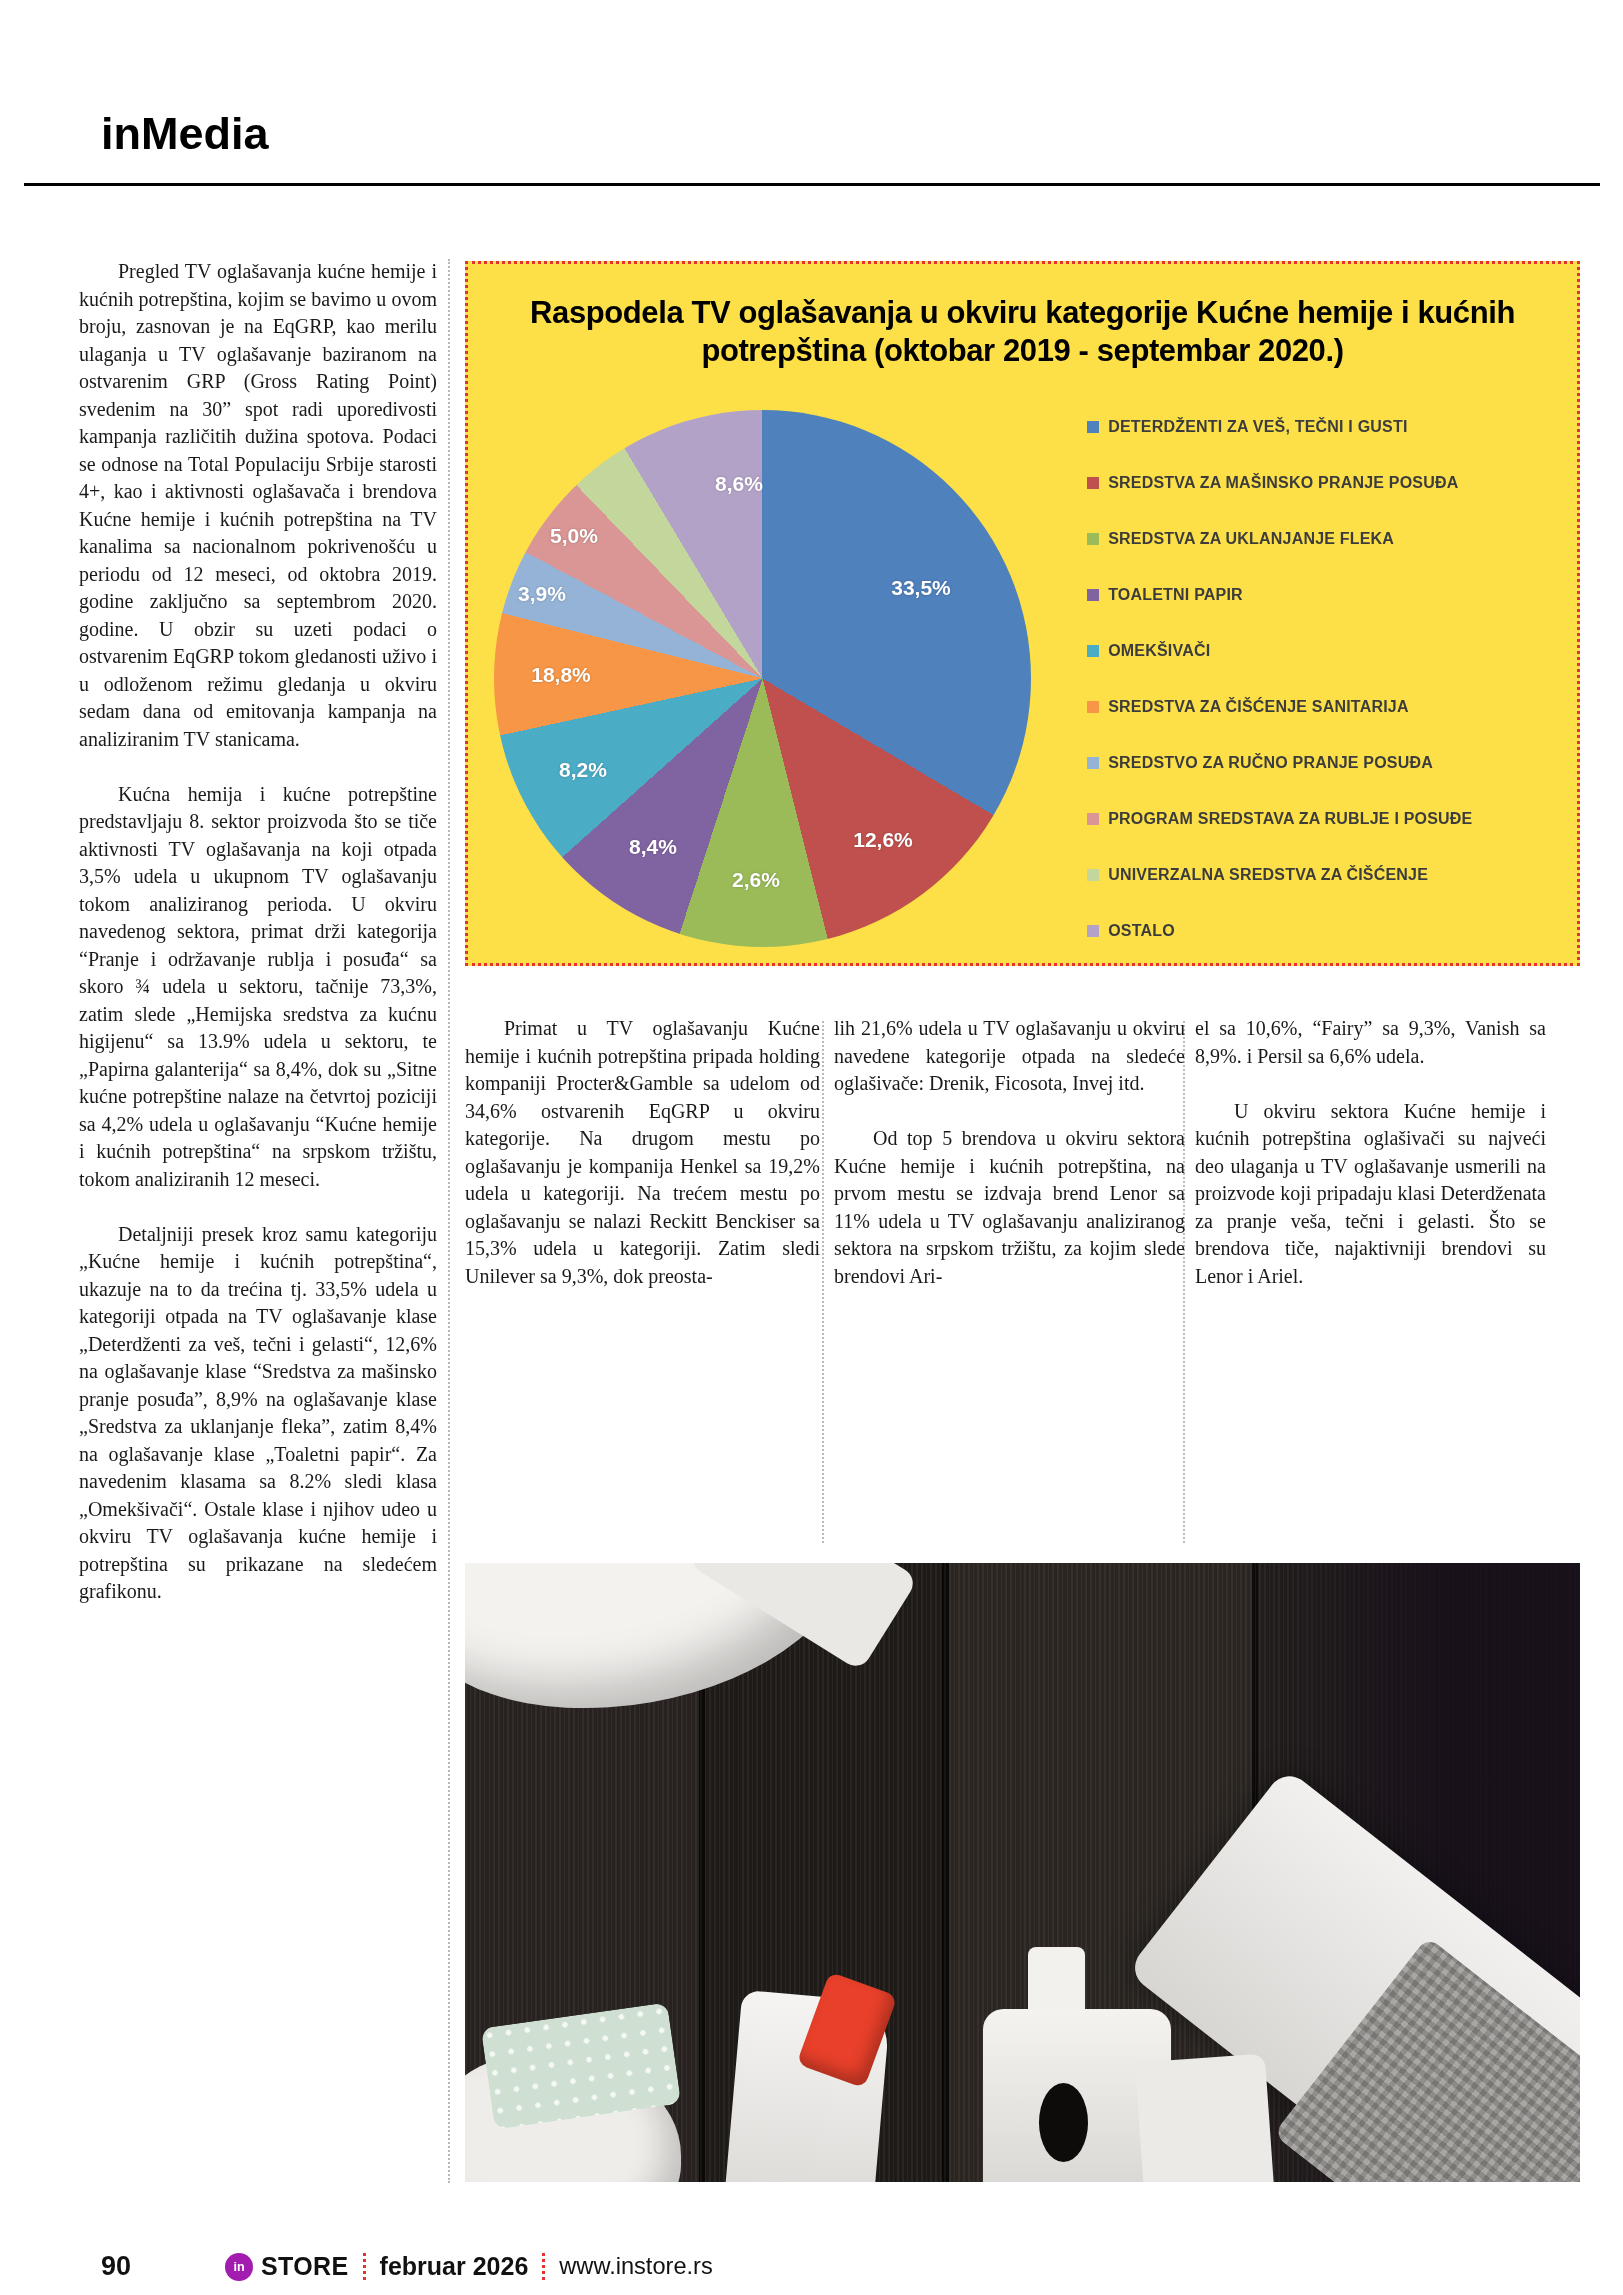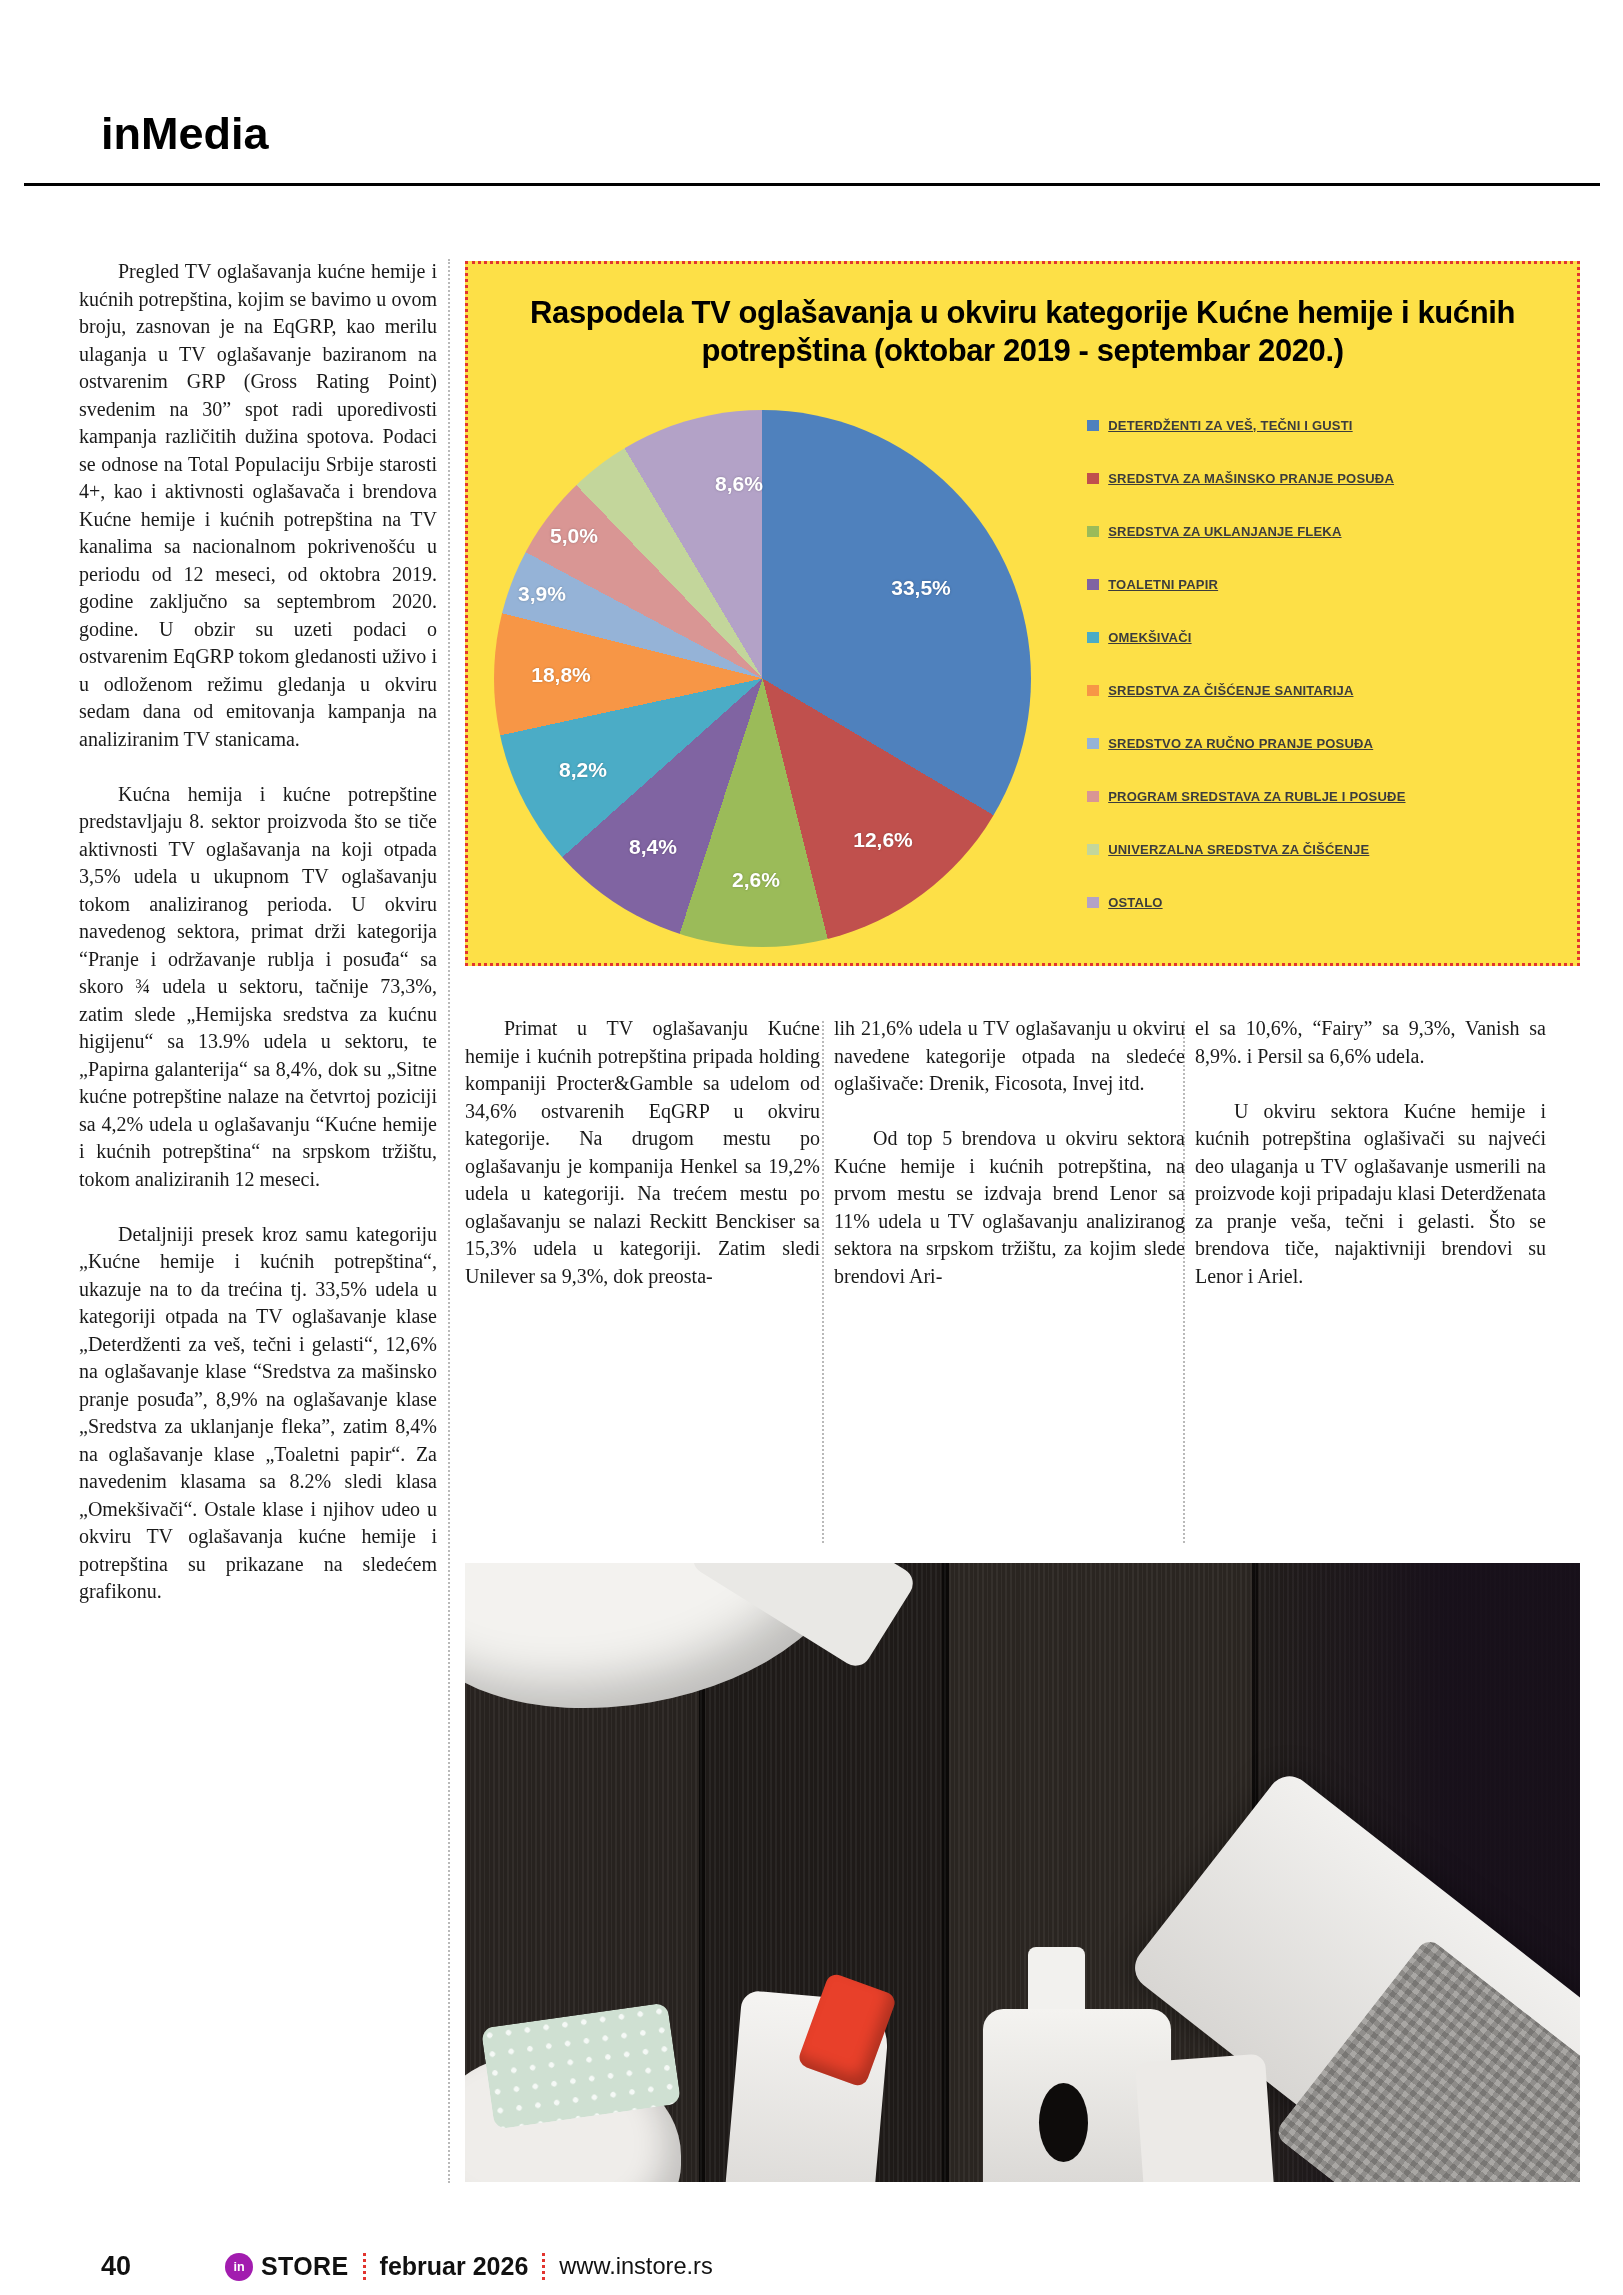--- a/index.html
+++ b/index.html
@@ -23,22 +23,22 @@
   .chart-title{margin:30px auto 0;width:997px;text-align:center;
                font-family:"Liberation Sans",sans-serif;font-weight:bold;
                font-size:31px;line-height:1.22;color:#000;letter-spacing:-0.4px;}
   .pie{position:absolute;left:26px;top:146px;width:537px;height:537px;border-radius:50%;}
   .pie-label{position:absolute;transform:translate(-50%,-50%);color:#fff;
              font-family:"Liberation Sans",sans-serif;font-weight:bold;font-size:21px;
              text-shadow:0 0 2.4px rgba(0,0,0,.25);white-space:nowrap;}
   .legend{position:absolute;left:619px;top:154px;display:flex;flex-direction:column;gap:38px;}
   .legend-item{display:flex;align-items:center;gap:9.4px;}
   .legend-swatch{width:11.8px;height:11.8px;flex:0 0 11.8px;}
-  .legend-label{font-family:"Liberation Sans",sans-serif;font-weight:bold;font-size:13px;
-                color:#3c3c3c;letter-spacing:0.2px;white-space:nowrap;text-decoration:underline;}
+  .legend-label{font-family:"Liberation Sans",sans-serif;font-weight:bold;font-size:16px;
+                color:#3c3c3c;letter-spacing:0.2px;white-space:nowrap;}
 
   
   .photo{position:absolute;left:465px;top:1563px;width:1115px;height:619px;overflow:hidden;
          background:
            linear-gradient(to right, rgba(0,0,0,0) 70%, rgba(22,14,26,0.85) 88%),
            repeating-linear-gradient(90deg, rgba(255,255,255,0.05) 0 1.6px, rgba(0,0,0,0) 1.6px 4.7px),
            repeating-linear-gradient(90deg, #27221f 0 234px, #0b0908 234px 240px,
              #1e1a18 240px 477px, #0b0908 477px 484px, #2a2521 484px 787px,
              #0d0b0a 787px 793px, #221e1b 793px 1115px);}
   .photo div{position:absolute;}
@@ -175,21 +175,21 @@
     <div class="sponge"></div>
     <div class="spray"></div>
     <div class="redcap"></div>
     <div class="jug-neck"></div>
     <div class="jug-body"></div>
     <div class="jug-hole"></div>
     <div class="bottle2"></div>
   </div>
 
   <div class="footer">
-    <span class="page-num">40</span>
+    <span class="page-num">90</span>
     <span class="logo-circle">
         <span>in</span>
       </span>
     <span class="brand">STORE</span>
     <span class="dotsep"></span>
     <span class="issue">februar 2026</span>
     <span class="dotsep"></span>
     <span class="website">www.instore.rs</span>
   </div>
 

